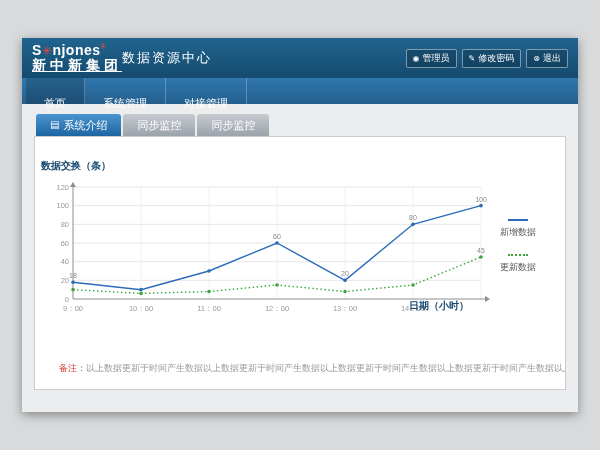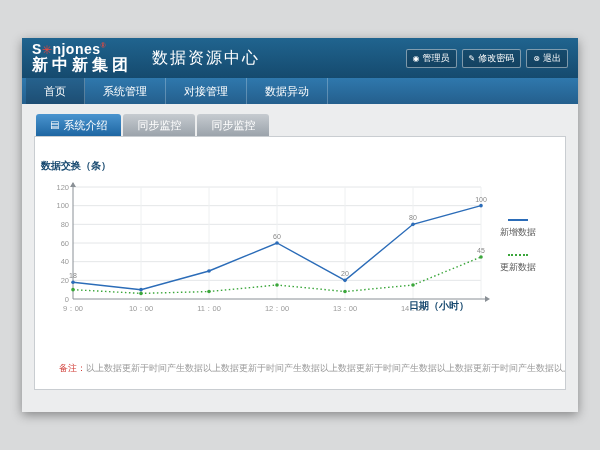--- a/index.html
+++ b/index.html
@@ -15,37 +15,37 @@
   }
   
   .titlebar{
     height:40px;background:linear-gradient(#20648f,#154a6e);
     display:flex;align-items:center;padding:0 10px;box-sizing:border-box;
   }
   .brand{color:#fff;line-height:1.05;}
   .brand-line1{font-size:14px;font-weight:bold;letter-spacing:.5px;}
   .brand-line1 .star{color:#e8483f;font-size:12px;}
   .brand-line1 .reg{color:#e8483f;font-size:7px;vertical-align:super;}
-  .brand-line2{font-size:16px;font-weight:bold;letter-spacing:4px;}
-  .app-title{margin-left:20px;color:#fff;font-size:16px;letter-spacing:2px;}
+  .brand-line2{font-size:14px;font-weight:bold;letter-spacing:4px;text-decoration:underline;}
+  .app-title{color:#fff;font-size:13px;letter-spacing:2px;}
   .header-actions{margin-left:auto;display:flex;gap:5px;}
   .hbtn{
     display:flex;align-items:center;gap:3px;
     background:rgba(0,0,0,.18);border:1px solid rgba(255,255,255,.45);
     color:#fff;font-size:9px;padding:2px 6px;border-radius:2px;cursor:pointer;
     font-family:inherit;
   }
   .hicon{font-size:8px;}
   
   .navbar{
     height:26px;background:linear-gradient(#2f78ad,#245f8d);
     display:flex;padding-left:4px;color:#fff;font-size:11px;
   }
   .nav-item{
-    line-height:26px;padding:0 18px;cursor:pointer;
+    line-height:26px;padding:12px 18px;cursor:pointer;
     border-right:1px solid rgba(255,255,255,.25);white-space:nowrap;
   }
   .nav-item.active{background:rgba(0,0,0,.18);}
   
   .content{height:308px;background:#ecedee;padding:10px 12px 0;box-sizing:border-box;}
   .tabbar{display:flex;gap:2px;margin-left:2px;}
   .tab{
     height:22px;line-height:22px;padding:0 14px;color:#fff;font-size:11px;
     border-radius:3px 3px 0 0;background:linear-gradient(#c6cbd0,#9ba3ab);
     cursor:pointer;display:flex;align-items:center;
@@ -102,21 +102,20 @@
           <span class="hicon">⊗</span>
           <span>退出</span>
         </button>
     </div>
   </div>
 
   <div class="navbar">
     <div class="nav-item active">首页</div>
     <div class="nav-item">系统管理</div>
     <div class="nav-item">对接管理</div>
-    <div class="nav-item">数据异动</div>
   </div>
 
   <div class="content">
     <div class="tabbar">
       <div class="tab active">
           <span class="tabicon">▤</span>
           <span>系统介绍</span>
         </div>
       <div class="tab">
           <span>同步监控</span>

